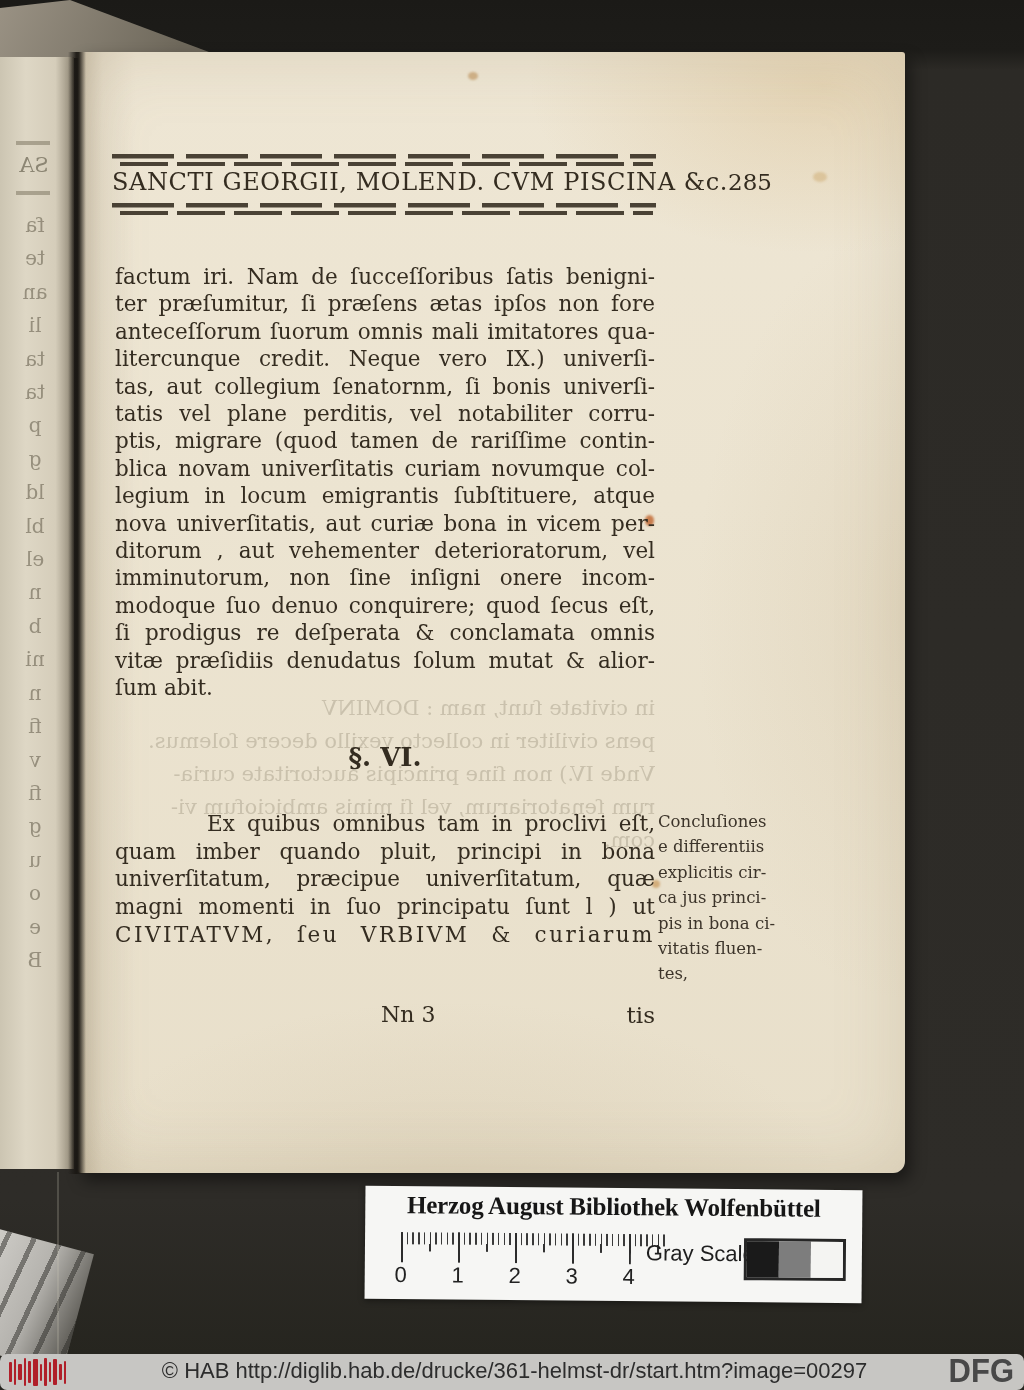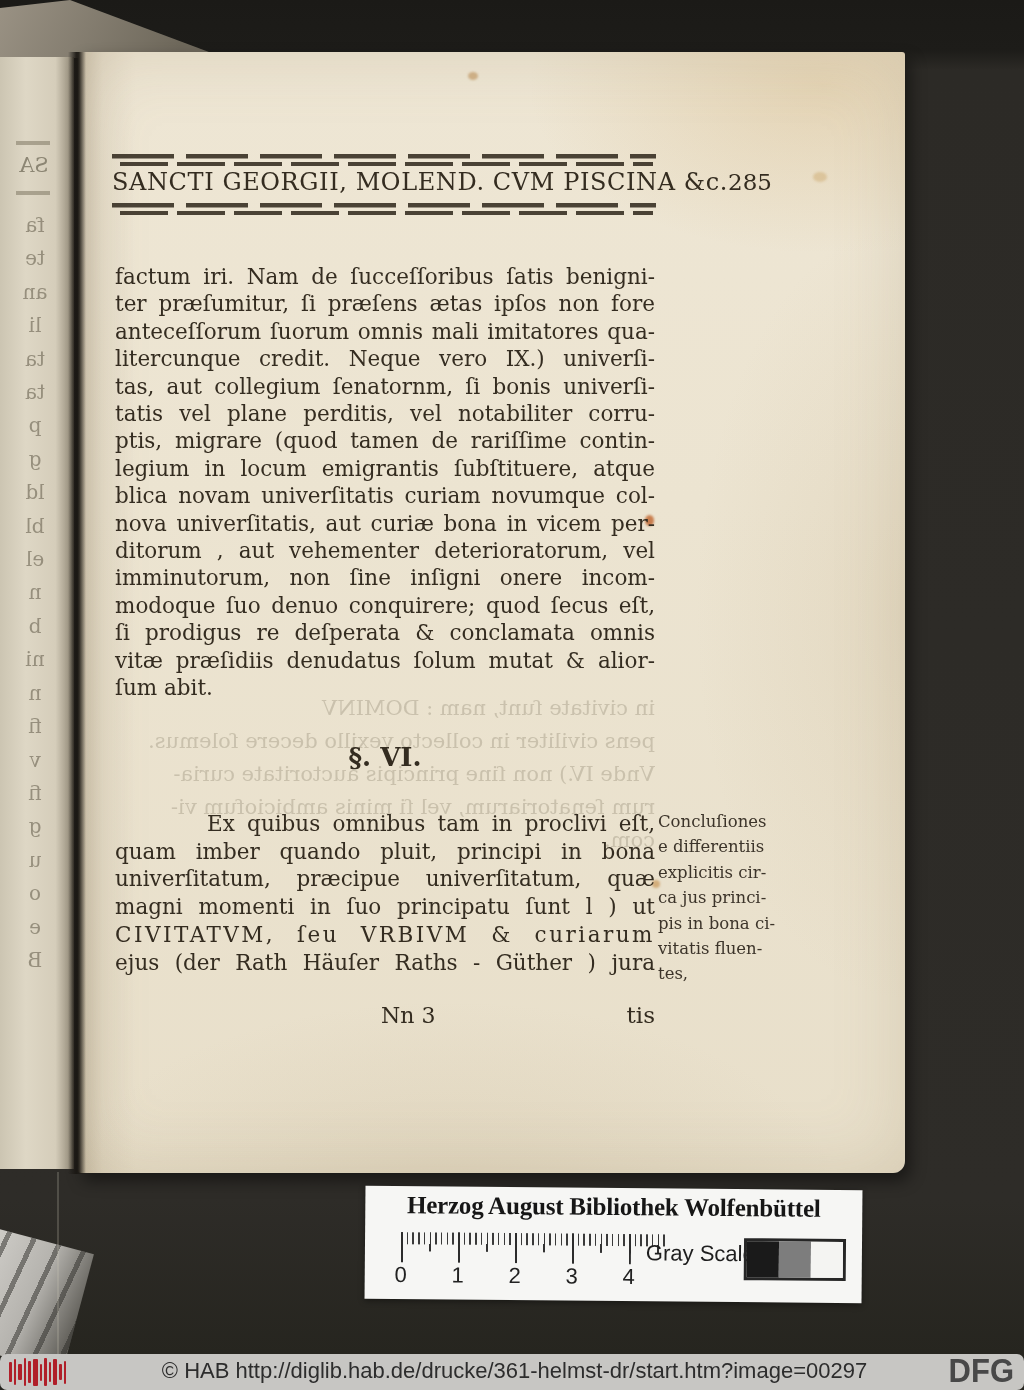--- a/index.html
+++ b/index.html
@@ -66,21 +66,21 @@
   .section-heading{position:absolute;left:37px;top:690px;width:540px;text-align:center;
     font-size:26px;font-weight:bold;color:var(--ink);z-index:3;}
   
   .ghosts{position:absolute;left:37px;top:640px;width:540px;transform:scaleX(-1);
     z-index:1;filter:blur(.6px);}
   .ghosts>div{font-size:21px;line-height:33px;color:var(--ghost);opacity:.38;white-space:nowrap;overflow:hidden;}
   
   .margin-note{position:absolute;left:580px;top:757px;width:130px;color:#3c342a;z-index:3;}
   .margin-note>div{font-size:16.5px;line-height:25.4px;}
   
-  .sig-row{position:absolute;left:37px;top:950px;width:540px;display:flex;align-items:center;
+  .sig-row{position:absolute;left:37px;top:950px;width:540px;display:flex;align-items:flex-start;
     color:var(--ink);z-index:3;}
   .signature{margin-left:266px;font-size:22px;}
   .catchword{margin-left:auto;font-size:23px;}
   
   .gray-card{position:absolute;left:-30px;top:1238px;width:110px;height:122px;
     transform:rotate(15deg);
     background:
       repeating-linear-gradient(100deg,transparent 0 20px,rgba(45,44,40,.5) 20px 25px),
       linear-gradient(100deg,#d2d0cb 0,#b5b3ae 55%,#57554f 100%);}
   .film-line{position:absolute;left:57px;top:1172px;width:2px;height:182px;background:rgba(210,203,188,.22);}
@@ -176,40 +176,39 @@
       </div>
 
     <div class="para para1">
         <div>factum iri.  Nam de ſucceſſoribus ſatis benigni-</div>
         <div>ter præſumitur, ſi præſens ætas ipſos non fore</div>
         <div>anteceſſorum ſuorum omnis mali imitatores qua-</div>
         <div>litercunque credit.  Neque vero IX.) univerſi-</div>
         <div>tas, aut collegium ſenatornm, ſi bonis univerſi-</div>
         <div>tatis vel plane perditis, vel notabiliter corru-</div>
         <div>ptis, migrare (quod tamen de rariſſime contin-</div>
+        <div>blica novam univerſitatis curiam novumque col-</div>
         <div>legium in locum emigrantis ſubſtituere, atque</div>
-        <div>blica novam univerſitatis curiam novumque col-</div>
         <div>nova univerſitatis, aut curiæ bona in vicem per-</div>
         <div>ditorum , aut vehementer deterioratorum, vel</div>
         <div>imminutorum, non ſine inſigni onere incom-</div>
         <div>modoque ſuo denuo conquirere; quod ſecus eſt,</div>
         <div>ſi prodigus re deſperata &amp; conclamata omnis</div>
         <div>vitæ præſidiis denudatus ſolum mutat &amp; alior-</div>
         <div>ſum abit.</div>
       </div>
 
     <div class="section-heading">§.  VI.</div>
 
     <div class="para para2">
         <div>Ex quibus omnibus tam in proclivi eſt,</div>
         <div>quam imber quando pluit, principi in bona</div>
         <div>univerſitatum, præcipue univerſitatum, quæ</div>
         <div>magni momenti in ſuo principatu ſunt l ) ut</div>
         <div>CIVITATVM, ſeu VRBIVM &amp; curiarum</div>
-        <div>ejus (der Rath Häuſer Raths - Güther ) jura</div>
       </div>
 
     <div class="margin-note">
         <div>Concluſiones</div>
         <div>e differentiis</div>
         <div>explicitis cir-</div>
         <div>ca jus princi-</div>
         <div>pis in bona ci-</div>
         <div>vitatis fluen-</div>
         <div>tes,</div>

